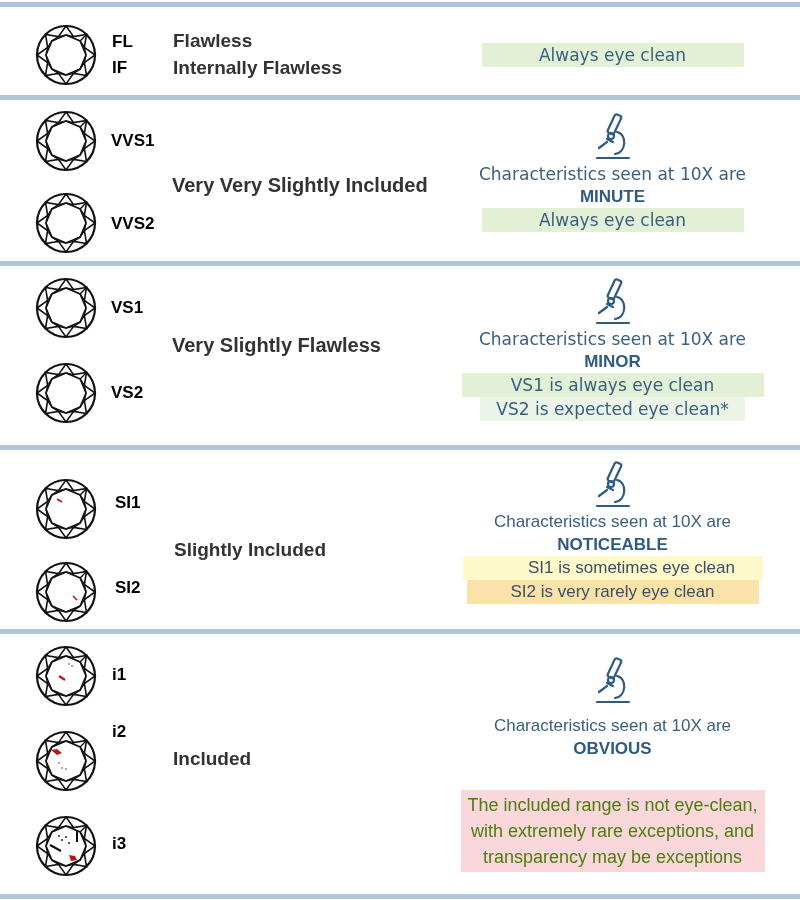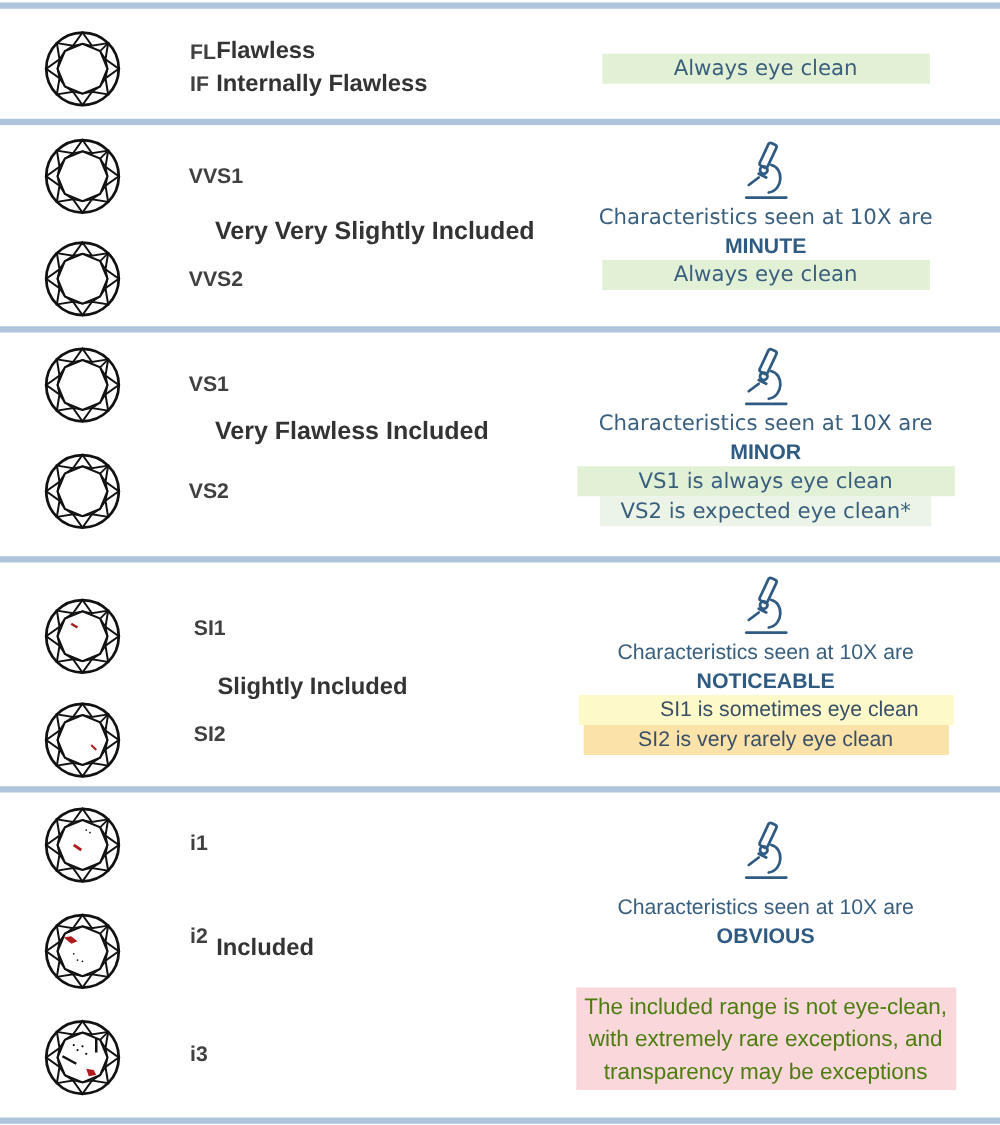--- a/index.html
+++ b/index.html
@@ -2,21 +2,21 @@
 <html><head>
 <meta charset="utf-8">
 <style>
   html, body { margin: 0; padding: 0; }
   body {
     width: 800px; height: 900px; background: #ffffff; position: relative; overflow: hidden;
     font-family: "DejaVu Sans", sans-serif;
   }
   .divider { position: absolute; left: 0; width: 800px; height: 5px; background: #afc5de; }
   .diamond { position: absolute; width: 62px; height: 62px; }
-  .grade { position: absolute; font-family: "Liberation Sans", sans-serif; font-weight: bold; font-size: 17px; color: #404040; margin-left: 40px; }
+  .grade { position: absolute; font-family: "Liberation Sans", sans-serif; font-weight: bold; font-size: 17px; color: #000000; }
   .grade-name { position: absolute; font-family: "Liberation Sans", sans-serif; font-weight: bold; font-size: 20px; color: #333; white-space: nowrap; }
   .rcol { position: absolute; left: 455px; width: 315px; text-align: center; color: #3a5f7e; }
   .micro { display: block; margin: 0 auto; width: 44px; height: 50px; }
   .desc { font-size: 17px; line-height: 24px; white-space: nowrap; }
   .level { font-family: "Liberation Sans", sans-serif; font-weight: bold; font-size: 17px; line-height: 22px; color: #2f5b83; }
   .box { font-size: 17px; line-height: 24px; margin: 0 auto; white-space: nowrap; }
   .green { background: #e2f0d6; }
   .green-light { background: #ebf4e6; }
   .yellow { background: #fdf9c8; }
   .orange { background: #fbe2a8; }
@@ -89,21 +89,21 @@
 
 <section>
   <svg class="diamond" style="left:35px; top:277px;" viewBox="0 0 62 62">
       <use href="#dia"></use>
     </svg>
   <svg class="diamond" style="left:35px; top:362px;" viewBox="0 0 62 62">
       <use href="#dia"></use>
     </svg>
   <div class="grade" style="left:111px; top:298px;">VS1</div>
   <div class="grade" style="left:111px; top:383px;">VS2</div>
-  <div class="grade-name" style="left:172px; top:334px;">Very Flawless Included</div>
+  <div class="grade-name" style="left:172px; top:334px;">Very Slightly Flawless</div>
   <div class="rcol" style="top:277px;">
     <svg class="micro" viewBox="0 0 44 50">
         <use href="#micro"></use>
       </svg>
     <div class="desc">Characteristics seen at 10X are</div>
     <div class="level">MINOR</div>
     <div class="box green" style="width:302px;">VS1 is always eye clean</div>
     <div class="box green-light" style="width:265px;">VS2 is expected eye clean*</div>
   </div>
 </section>
@@ -149,21 +149,21 @@
     <use href="#dia"></use>
     <path d="M34 40 L40 41 L42 45 L36 46 Z" fill="#b01c1c"></path>
     <line x1="15" y1="30" x2="26" y2="36" stroke="#111" stroke-width="2"></line>
     <line x1="42" y1="16" x2="42" y2="27" stroke="#111" stroke-width="2"></line>
     <circle cx="24" cy="21" r="0.9" fill="#111"></circle>
       <circle cx="27" cy="25" r="0.9" fill="#111"></circle>
       <circle cx="31" cy="22" r="0.9" fill="#111"></circle>
       <circle cx="34" cy="28" r="0.9" fill="#111"></circle>
   </svg>
   <div class="grade sans2" style="left:112px; top:665px;">i1</div>
-  <div class="grade sans2" style="left:112px; top:739px;">i2</div>
+  <div class="grade sans2" style="left:112px; top:722px;">i2</div>
   <div class="grade sans2" style="left:112px; top:834px;">i3</div>
   <div class="grade-name" style="left:173px; top:748px; font-size:19px;">Included</div>
   <div class="rcol" style="top:656px;">
     <svg class="micro" viewBox="0 0 44 50">
         <use href="#micro"></use>
       </svg>
     <div class="desc" style="font-family:'Liberation Sans',sans-serif; font-size:17px; margin-top:8px;">Characteristics seen at 10X are</div>
     <div class="level">OBVIOUS</div>
     <div class="pink" style="width:292px; margin:30px auto 0;">
       <div>The included range is not eye-clean,</div>

